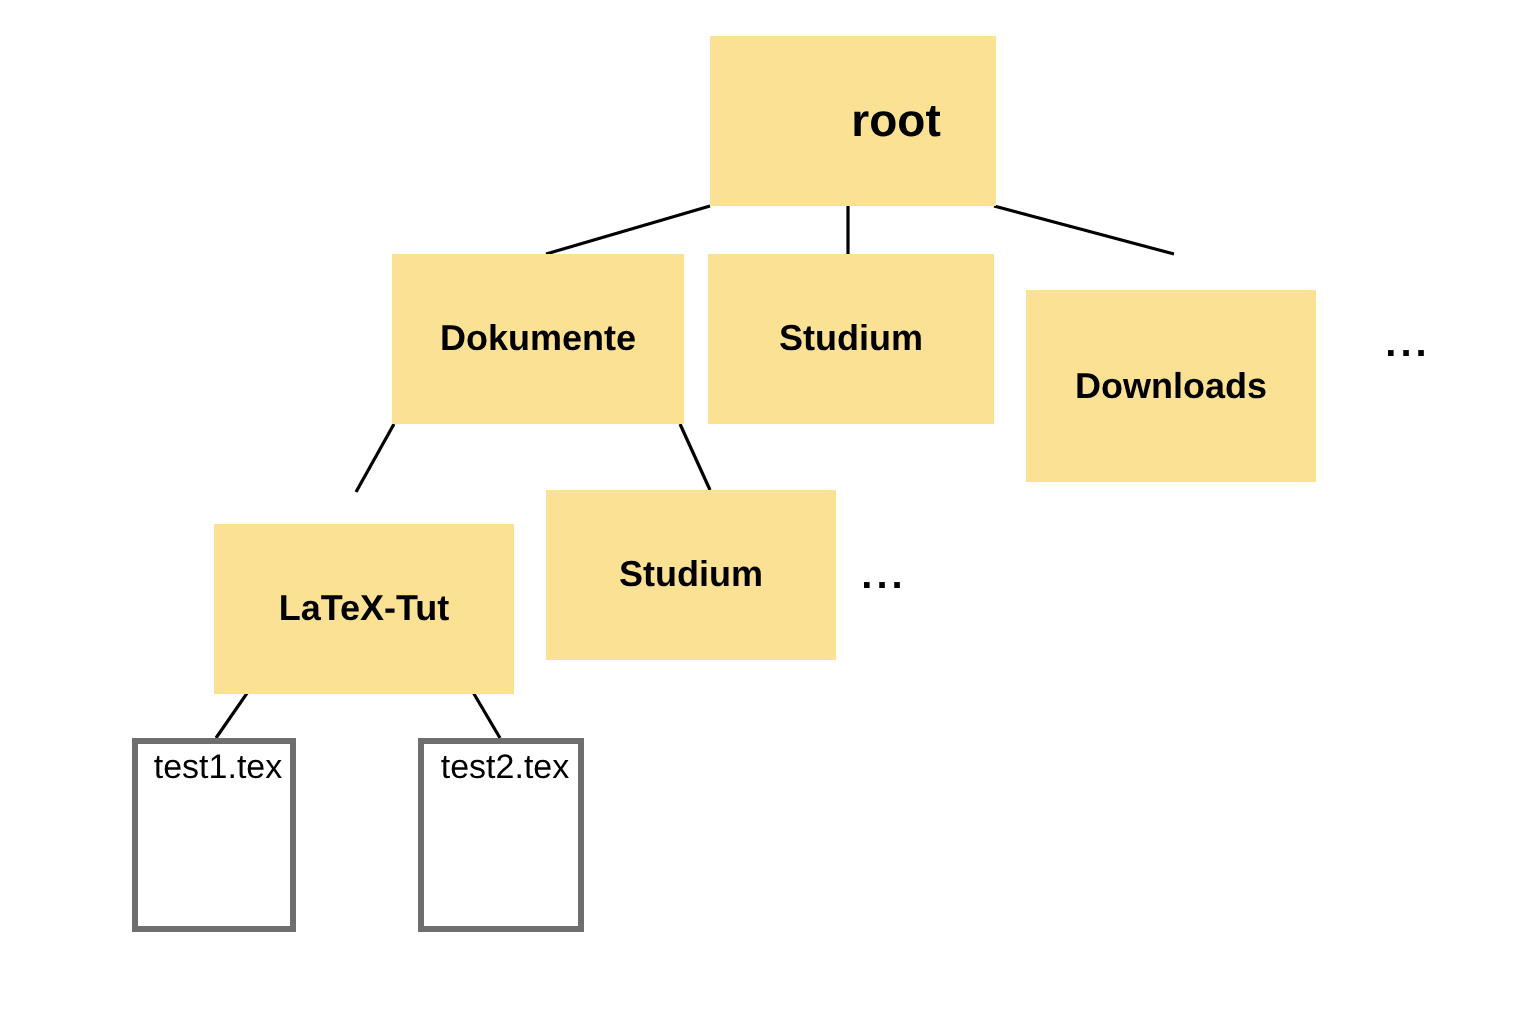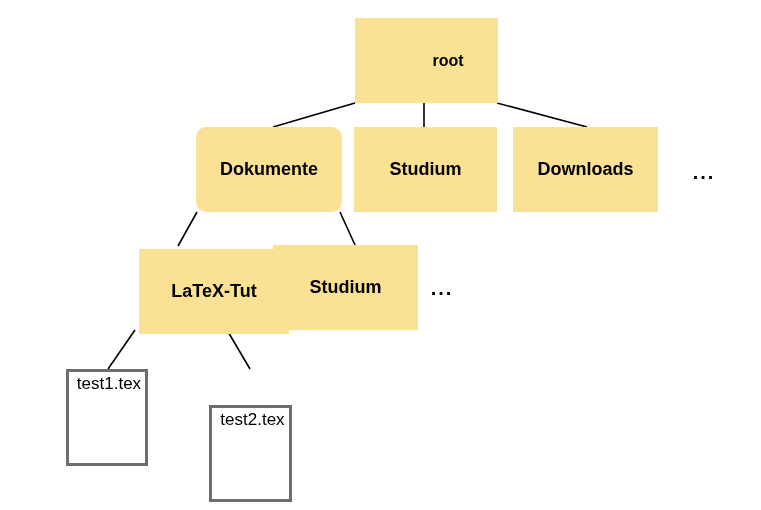--- a/index.html
+++ b/index.html
@@ -33,21 +33,21 @@
     align-items: center;
     justify-content: center;
     color: var(--text, #000000);
   }
   .node.folder {
     background: var(--folder-fill, #fbe194);
     font-weight: bold;
     font-size: 18px;
   }
   .node.folder.root-node {
-    font-size: 16px;
+    font-size: 23px;
     padding-left: 43px;
   }
   .node.file {
     background: var(--file-fill, #ffffff);
     border: 3px solid var(--file-border, #6e6e6e);
     align-items: flex-start;
     justify-content: center;
     padding: 2px 0 0 4px;
     font-size: 17px;
     font-weight: normal;
@@ -68,39 +68,39 @@
       <line x1="497" y1="103" x2="587" y2="127"></line>
       <line x1="197" y1="212" x2="178" y2="246"></line>
       <line x1="340" y1="212" x2="355" y2="245"></line>
       <line x1="135" y1="330" x2="108" y2="369"></line>
       <line x1="227" y1="330" x2="250" y2="369"></line>
     </svg>
   <div id="nodes">
       <div class="node folder root-node" style="left: 355px; top: 18px; width: 143px; height: 85px;">
         <span>root</span>
       </div>
-      <div class="node folder" style="left: 196px; top: 127px; width: 146px; height: 85px; border-radius: 10px;">
+      <div class="node folder" style="left: 196px; top: 127px; width: 146px; height: 85px;">
         <span>Dokumente</span>
       </div>
       <div class="node folder" style="left: 354px; top: 127px; width: 143px; height: 85px;">
         <span>Studium</span>
       </div>
-      <div class="node folder" style="left: 513px; top: 127px; width: 145px; height: 85px;">
+      <div class="node folder" style="left: 513px; top: 145px; width: 145px; height: 96px;">
         <span>Downloads</span>
       </div>
-      <div class="node folder" style="left: 107px; top: 249px; width: 150px; height: 85px; margin-left: 32px;">
+      <div class="node folder" style="left: 107px; top: 262px; width: 150px; height: 85px;">
         <span>LaTeX-Tut</span>
       </div>
       <div class="node folder" style="left: 273px; top: 245px; width: 145px; height: 85px;">
         <span>Studium</span>
       </div>
       <div class="node file" style="left: 66px; top: 369px; width: 82px; height: 97px;">
         <span>test1.tex</span>
       </div>
-      <div class="node file" style="left: 209px; top: 369px; width: 83px; height: 97px; margin-top: 36px;">
+      <div class="node file" style="left: 209px; top: 369px; width: 83px; height: 97px;">
         <span>test2.tex</span>
       </div>
       <div class="node more" style="left: 686px; top: 158px; width: 36px; height: 28px;">
         <span>...</span>
       </div>
       <div class="node more" style="left: 424px; top: 274px; width: 36px; height: 28px;">
         <span>...</span>
       </div>
     </div>
 </div>

